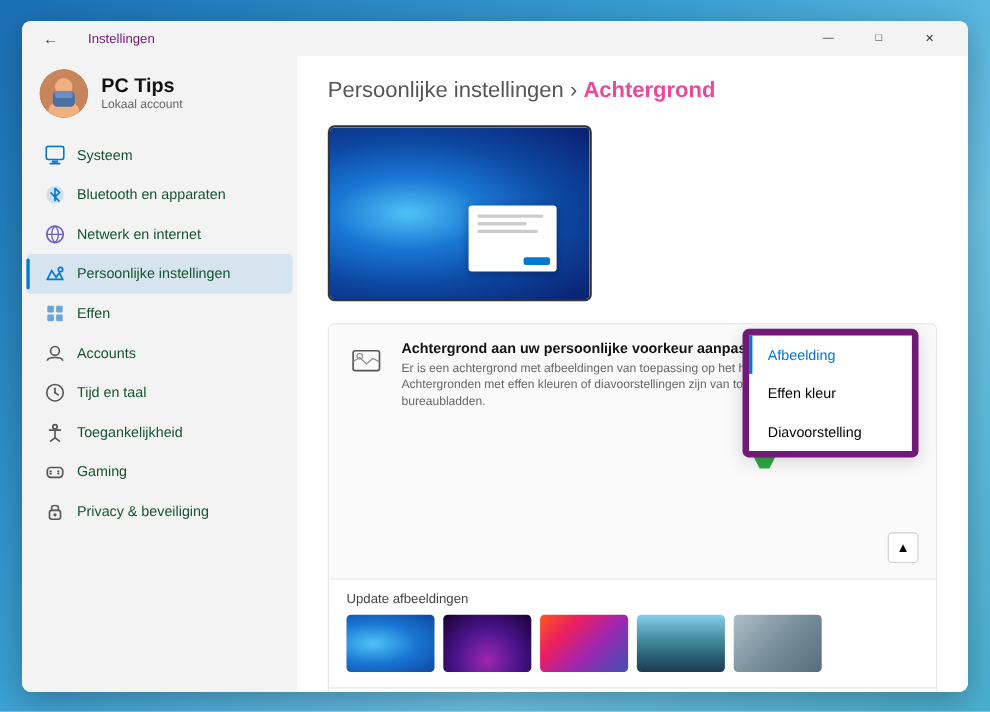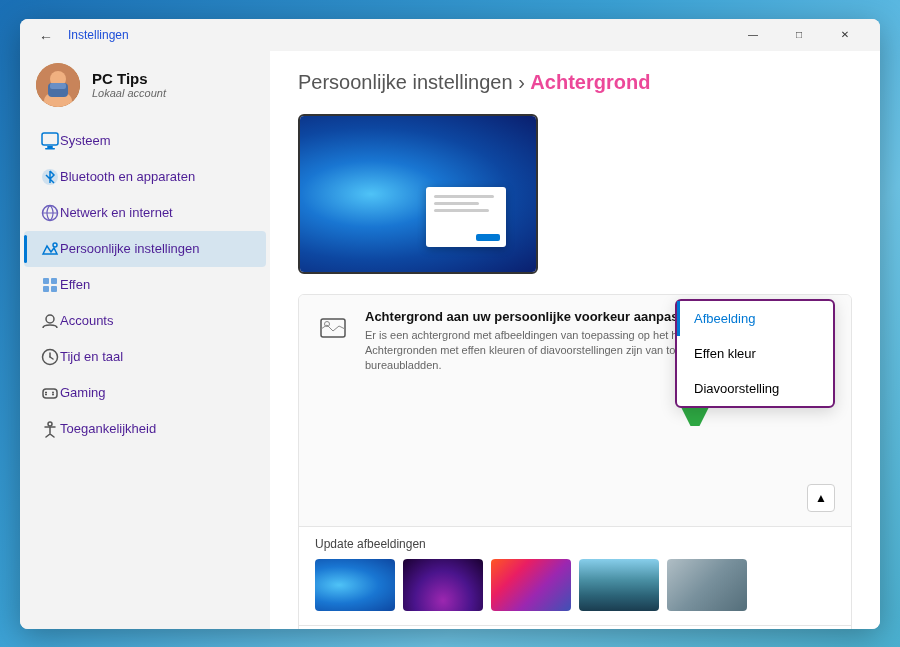--- a/index.html
+++ b/index.html
@@ -37,22 +37,22 @@
       display: flex;
       align-items: center;
       justify-content: center;
       border-radius: 4px;
       cursor: pointer;
       font-size: 14px;
       color: #333;
     }
     .titlebar-title {
       font-size: 12px;
-      color: #1d4ed8;
-      margin-left: 8px;
+      color: #701a75;
+      margin-left: 20px;
       flex: 1;
     }
     .titlebar-controls {
       display: flex;
       gap: 0;
     }
     .titlebar-btn {
       width: 46px;
       height: 32px;
       display: flex;
@@ -96,22 +96,22 @@
       width: 44px;
       height: 44px;
       border-radius: 50%;
       background: linear-gradient(160deg, #d4956a 0%, #b87040 50%, #8b5020 100%);
       display: flex;
       align-items: center;
       justify-content: center;
       font-size: 20px;
     }
     .user-info { display: flex; flex-direction: column; }
-    .user-name { font-size: 15px; font-weight: 600; color: #111; }
-    .user-type { font-size: 11px; color: #666; font-style: italic; }
+    .user-name { font-size: 18px; font-weight: 600; color: #111; }
+    .user-type { font-size: 11px; color: #666; }
     .search-box {
       margin: 0 12px 12px;
       position: relative;
     }
     .search-input {
       width: 100%;
       height: 32px;
       border: 1px solid #d0d0d0;
       border-radius: 4px;
       padding: 0 32px 0 10px;
@@ -125,26 +125,26 @@
       right: 8px;
       top: 50%;
       transform: translateY(-50%);
       font-size: 13px;
       color: #555;
     }
     .nav-item {
       display: flex;
       align-items: center;
       padding: 8px 16px;
-      gap: 0;
+      gap: 10px;
       cursor: pointer;
       border-radius: 4px;
       margin: 0 4px;
       font-size: 13px;
-      color: #4c1d95;
+      color: #14532d;
       position: relative;
     }
     .nav-item.active {
       background: rgba(0,120,212,0.12);
     }
     .nav-item.active::before {
       content: '';
       position: absolute;
       left: 0;
       top: 4px;
@@ -258,21 +258,21 @@
       display: flex;
       flex-direction: column;
       align-items: flex-end;
       flex-shrink: 0;
     }
     .dropdown-open {
       position: absolute;
       top: -10px;
       right: 0;
       background: white;
-      border: 2px solid #701a75;
+      border: 6px solid #701a75;
       border-radius: 6px;
       box-shadow: 0 4px 16px rgba(0,0,0,0.15);
       width: 160px;
       z-index: 10;
     }
     .dropdown-item {
       padding: 10px 14px;
       font-size: 13px;
       cursor: pointer;
       border-left: 3px solid transparent;
@@ -438,38 +438,48 @@
               <circle cx="9" cy="9" r="7.5" fill="none" stroke="#555" stroke-width="1.5"></circle>
               <line x1="9" y1="5" x2="9" y2="9" stroke="#555" stroke-width="1.5" stroke-linecap="round"></line>
               <line x1="9" y1="9" x2="12" y2="11" stroke="#555" stroke-width="1.5" stroke-linecap="round"></line>
             </svg>
         </div>
         <span>Tijd en taal</span>
       </div>
       <div class="nav-item">
         <div class="nav-icon">
           <svg width="18" height="18" viewBox="0 0 18 18">
+              <circle cx="9" cy="4" r="2" fill="none" stroke="#555" stroke-width="1.5"></circle>
+              <path d="M4 7 L14 7 M9 7 L9 14 M5 17 L9 14 L13 17" fill="none" stroke="#555" stroke-width="1.5" stroke-linecap="round"></path>
+            </svg>
+        </div>
+        <span>Toegankelijkheid</span>
+      </div>
+      <div class="nav-item">
+        <div class="nav-icon">
+          <svg width="18" height="18" viewBox="0 0 18 18">
               <rect x="2" y="5" width="14" height="9" rx="3" fill="none" stroke="#555" stroke-width="1.5"></rect>
               <line x1="5" y1="9.5" x2="5" y2="9.5" stroke="#555" stroke-width="1.5"></line>
               <line x1="4" y1="8.5" x2="6" y2="8.5" stroke="#555" stroke-width="1.5"></line>
               <line x1="4" y1="10.5" x2="6" y2="10.5" stroke="#555" stroke-width="1.5"></line>
               <circle cx="12" cy="8.5" r="1" fill="#555"></circle>
               <circle cx="12" cy="10.5" r="1" fill="#555"></circle>
             </svg>
         </div>
         <span>Gaming</span>
       </div>
       <div class="nav-item">
         <div class="nav-icon">
           <svg width="18" height="18" viewBox="0 0 18 18">
-              <circle cx="9" cy="4" r="2" fill="none" stroke="#555" stroke-width="1.5"></circle>
-              <path d="M4 7 L14 7 M9 7 L9 14 M5 17 L9 14 L13 17" fill="none" stroke="#555" stroke-width="1.5" stroke-linecap="round"></path>
-            </svg>
-        </div>
-        <span>Toegankelijkheid</span>
+              <rect x="4" y="8" width="10" height="8" rx="2" fill="none" stroke="#555" stroke-width="1.5"></rect>
+              <path d="M6 8 L6 5 C6 3 12 3 12 5 L12 8" fill="none" stroke="#555" stroke-width="1.5"></path>
+              <circle cx="9" cy="12" r="1.5" fill="#555"></circle>
+            </svg>
+        </div>
+        <span>Privacy &amp; beveiliging</span>
       </div>
     </div>
 
     <div class="main-content">
 
       <div class="breadcrumb">
         <span>Persoonlijke instellingen</span>
         <span> › </span>
         <span class="breadcrumb-current">Achtergrond</span>
       </div>

